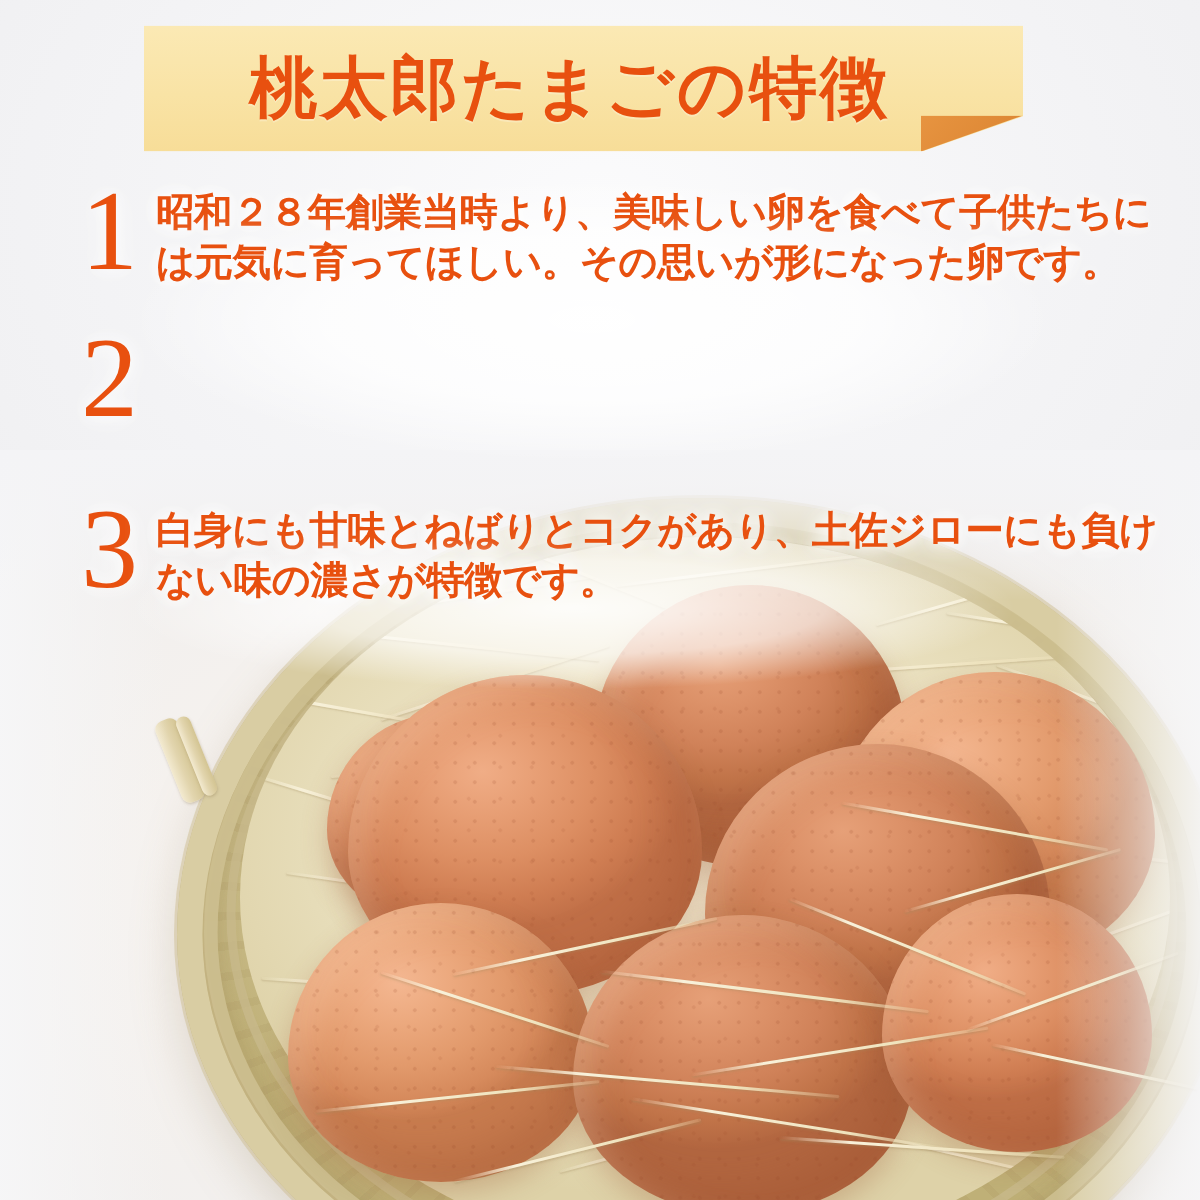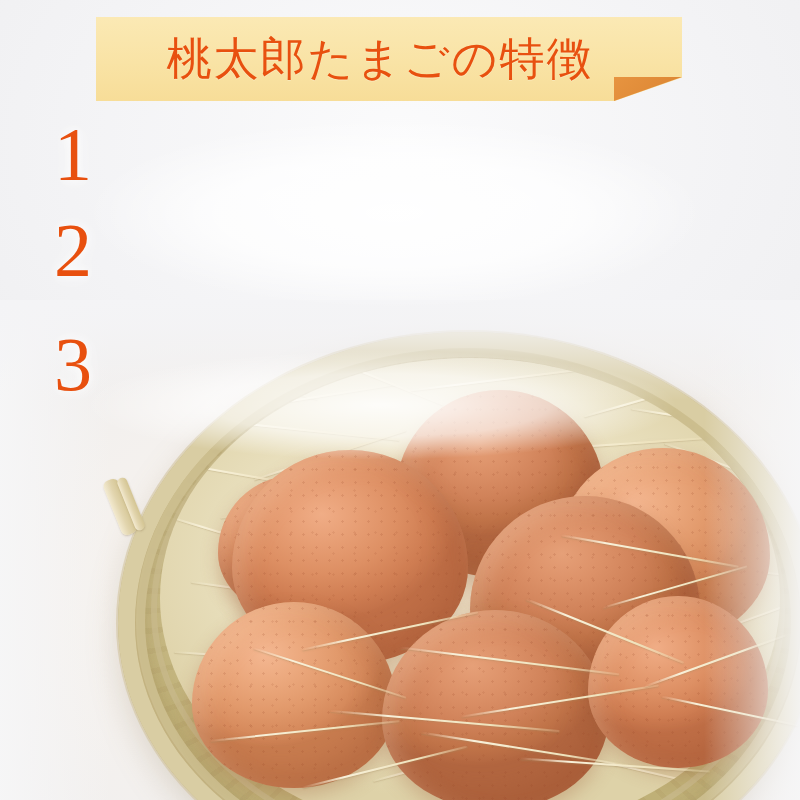--- a/index.html
+++ b/index.html
@@ -206,21 +206,21 @@
     position: absolute;
     inset: 0;
     display: flex;
     align-items: center;
     justify-content: center;
     padding-right: 18px;
     box-sizing: border-box;
     color: #e8500f;
     font-family: "DejaVu Serif", "Liberation Serif", serif;
     font-size: 45px;
-    font-weight: 400;
+    font-weight: 700;
     letter-spacing: 2px;
     white-space: nowrap;
     text-shadow: 0 1px 0 rgba(255,255,255,0.25);
   }
 
   
   .features {
     position: absolute;
     left: 0;
     top: 118px;
@@ -390,25 +390,27 @@
   <div class="banner-wrap">
     <div class="banner"></div>
     <div class="banner-fold"></div>
     <div class="banner-title">桃太郎たまごの特徴</div>
   </div>
 
   <div class="features">
 
     <div class="feature feature-1">
       <div class="feature-num">1</div>
+      <div class="feature-text">昭和２８年創業当時より、美味しい卵を食べて子供たちには元気に育ってほしい。その思いが形になった卵です。</div>
     </div>
 
     <div class="feature feature-2">
       <div class="feature-num">2</div>
     </div>
 
     <div class="feature feature-3">
       <div class="feature-num">3</div>
+      <div class="feature-text">白身にも甘味とねばりとコクがあり、土佐ジローにも負けない味の濃さが特徴です。</div>
     </div>
 
   </div>
 
 </div>
 
 </body></html>

